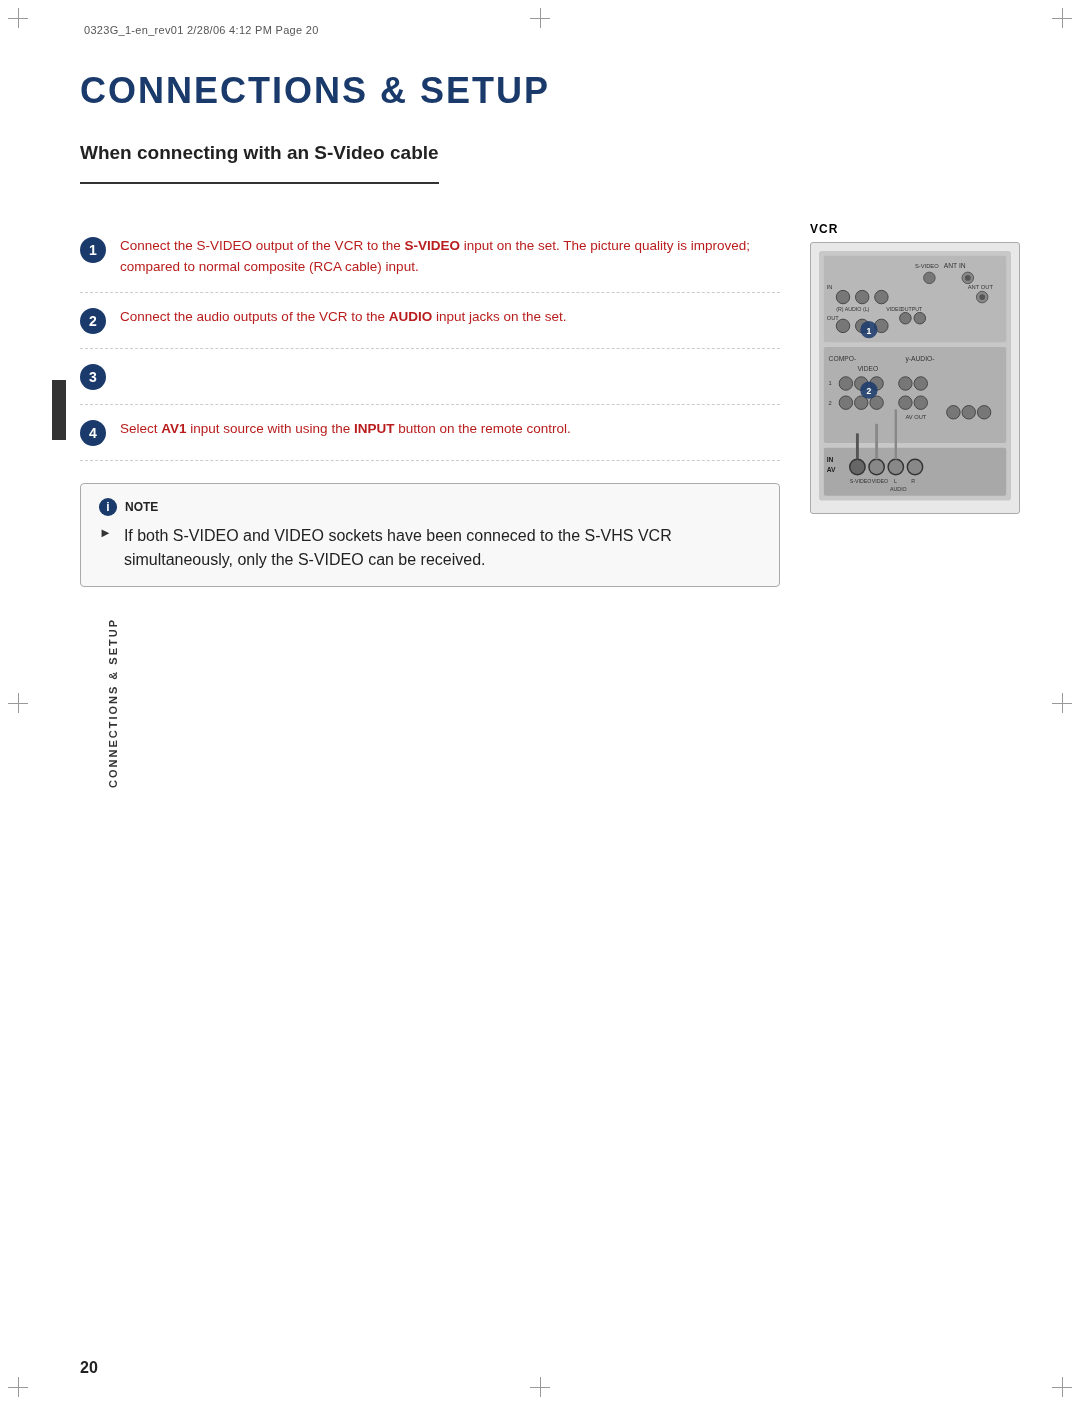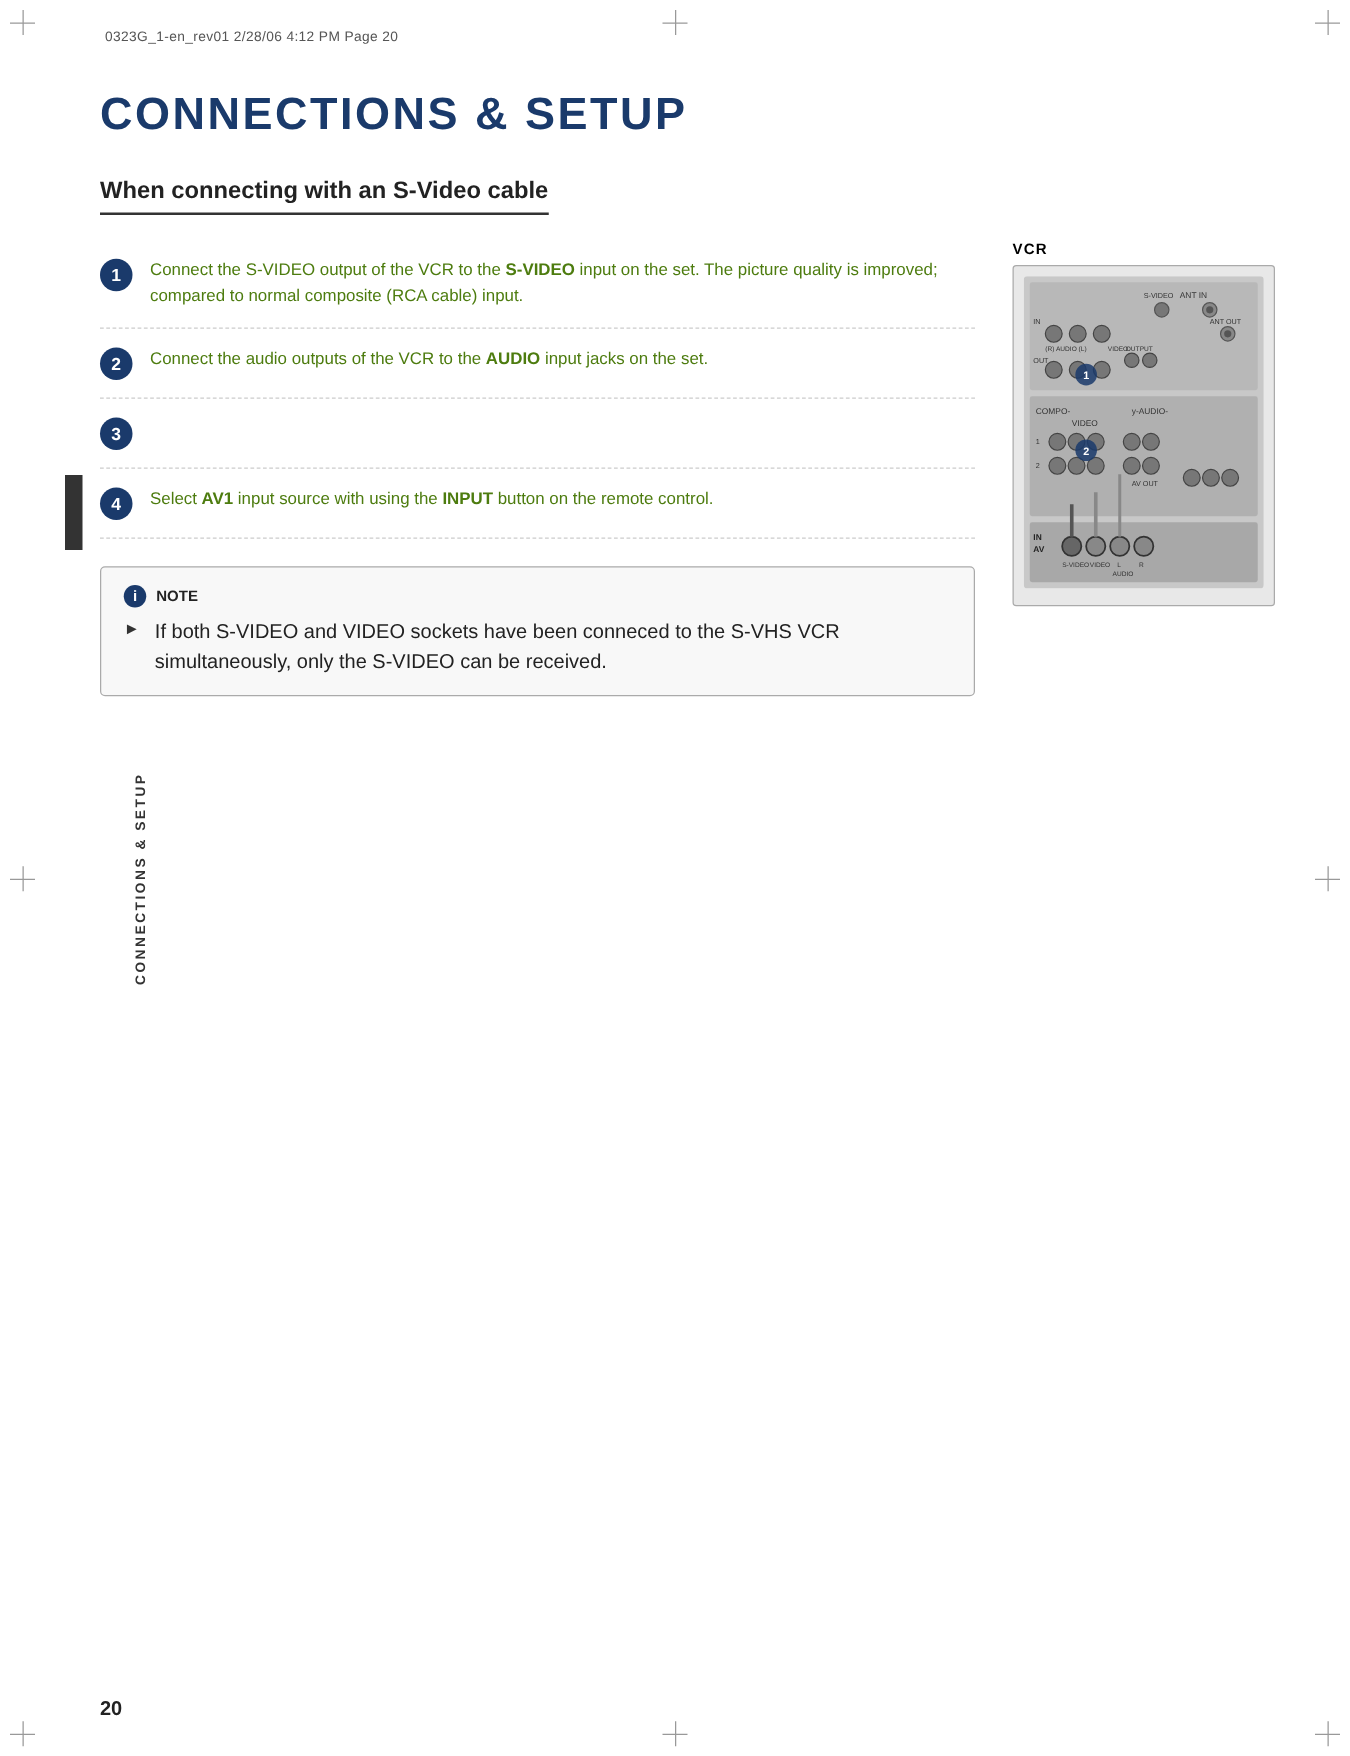--- a/index.html
+++ b/index.html
@@ -98,23 +98,23 @@
       color: #222;
       margin-bottom: 20px;
       letter-spacing: 1px;
     }
 
     
     .subsection-title {
       font-size: 19px;
       font-weight: bold;
       color: #222;
-      margin-bottom: 20px;
+      margin-bottom: 38px;
       border-bottom: 2px solid #333;
-      padding-bottom: 6px;
+      padding-bottom: 18px;
       display: inline-block;
     }
 
     
     .content-columns {
       display: flex;
       gap: 30px;
       align-items: flex-start;
     }
 
@@ -151,21 +151,21 @@
       display: flex;
       align-items: center;
       justify-content: center;
       flex-shrink: 0;
       margin-top: 1px;
     }
 
     .step-text {
       font-size: 13.5px;
       line-height: 1.55;
-      color: #4d7c0f;
+      color: #b91c1c;
     }
 
     .step-text strong, .step-text b {
       font-weight: bold;
     }
 
     
     .note-box {
       margin-top: 22px;
       border: 1.5px solid #aaa;

